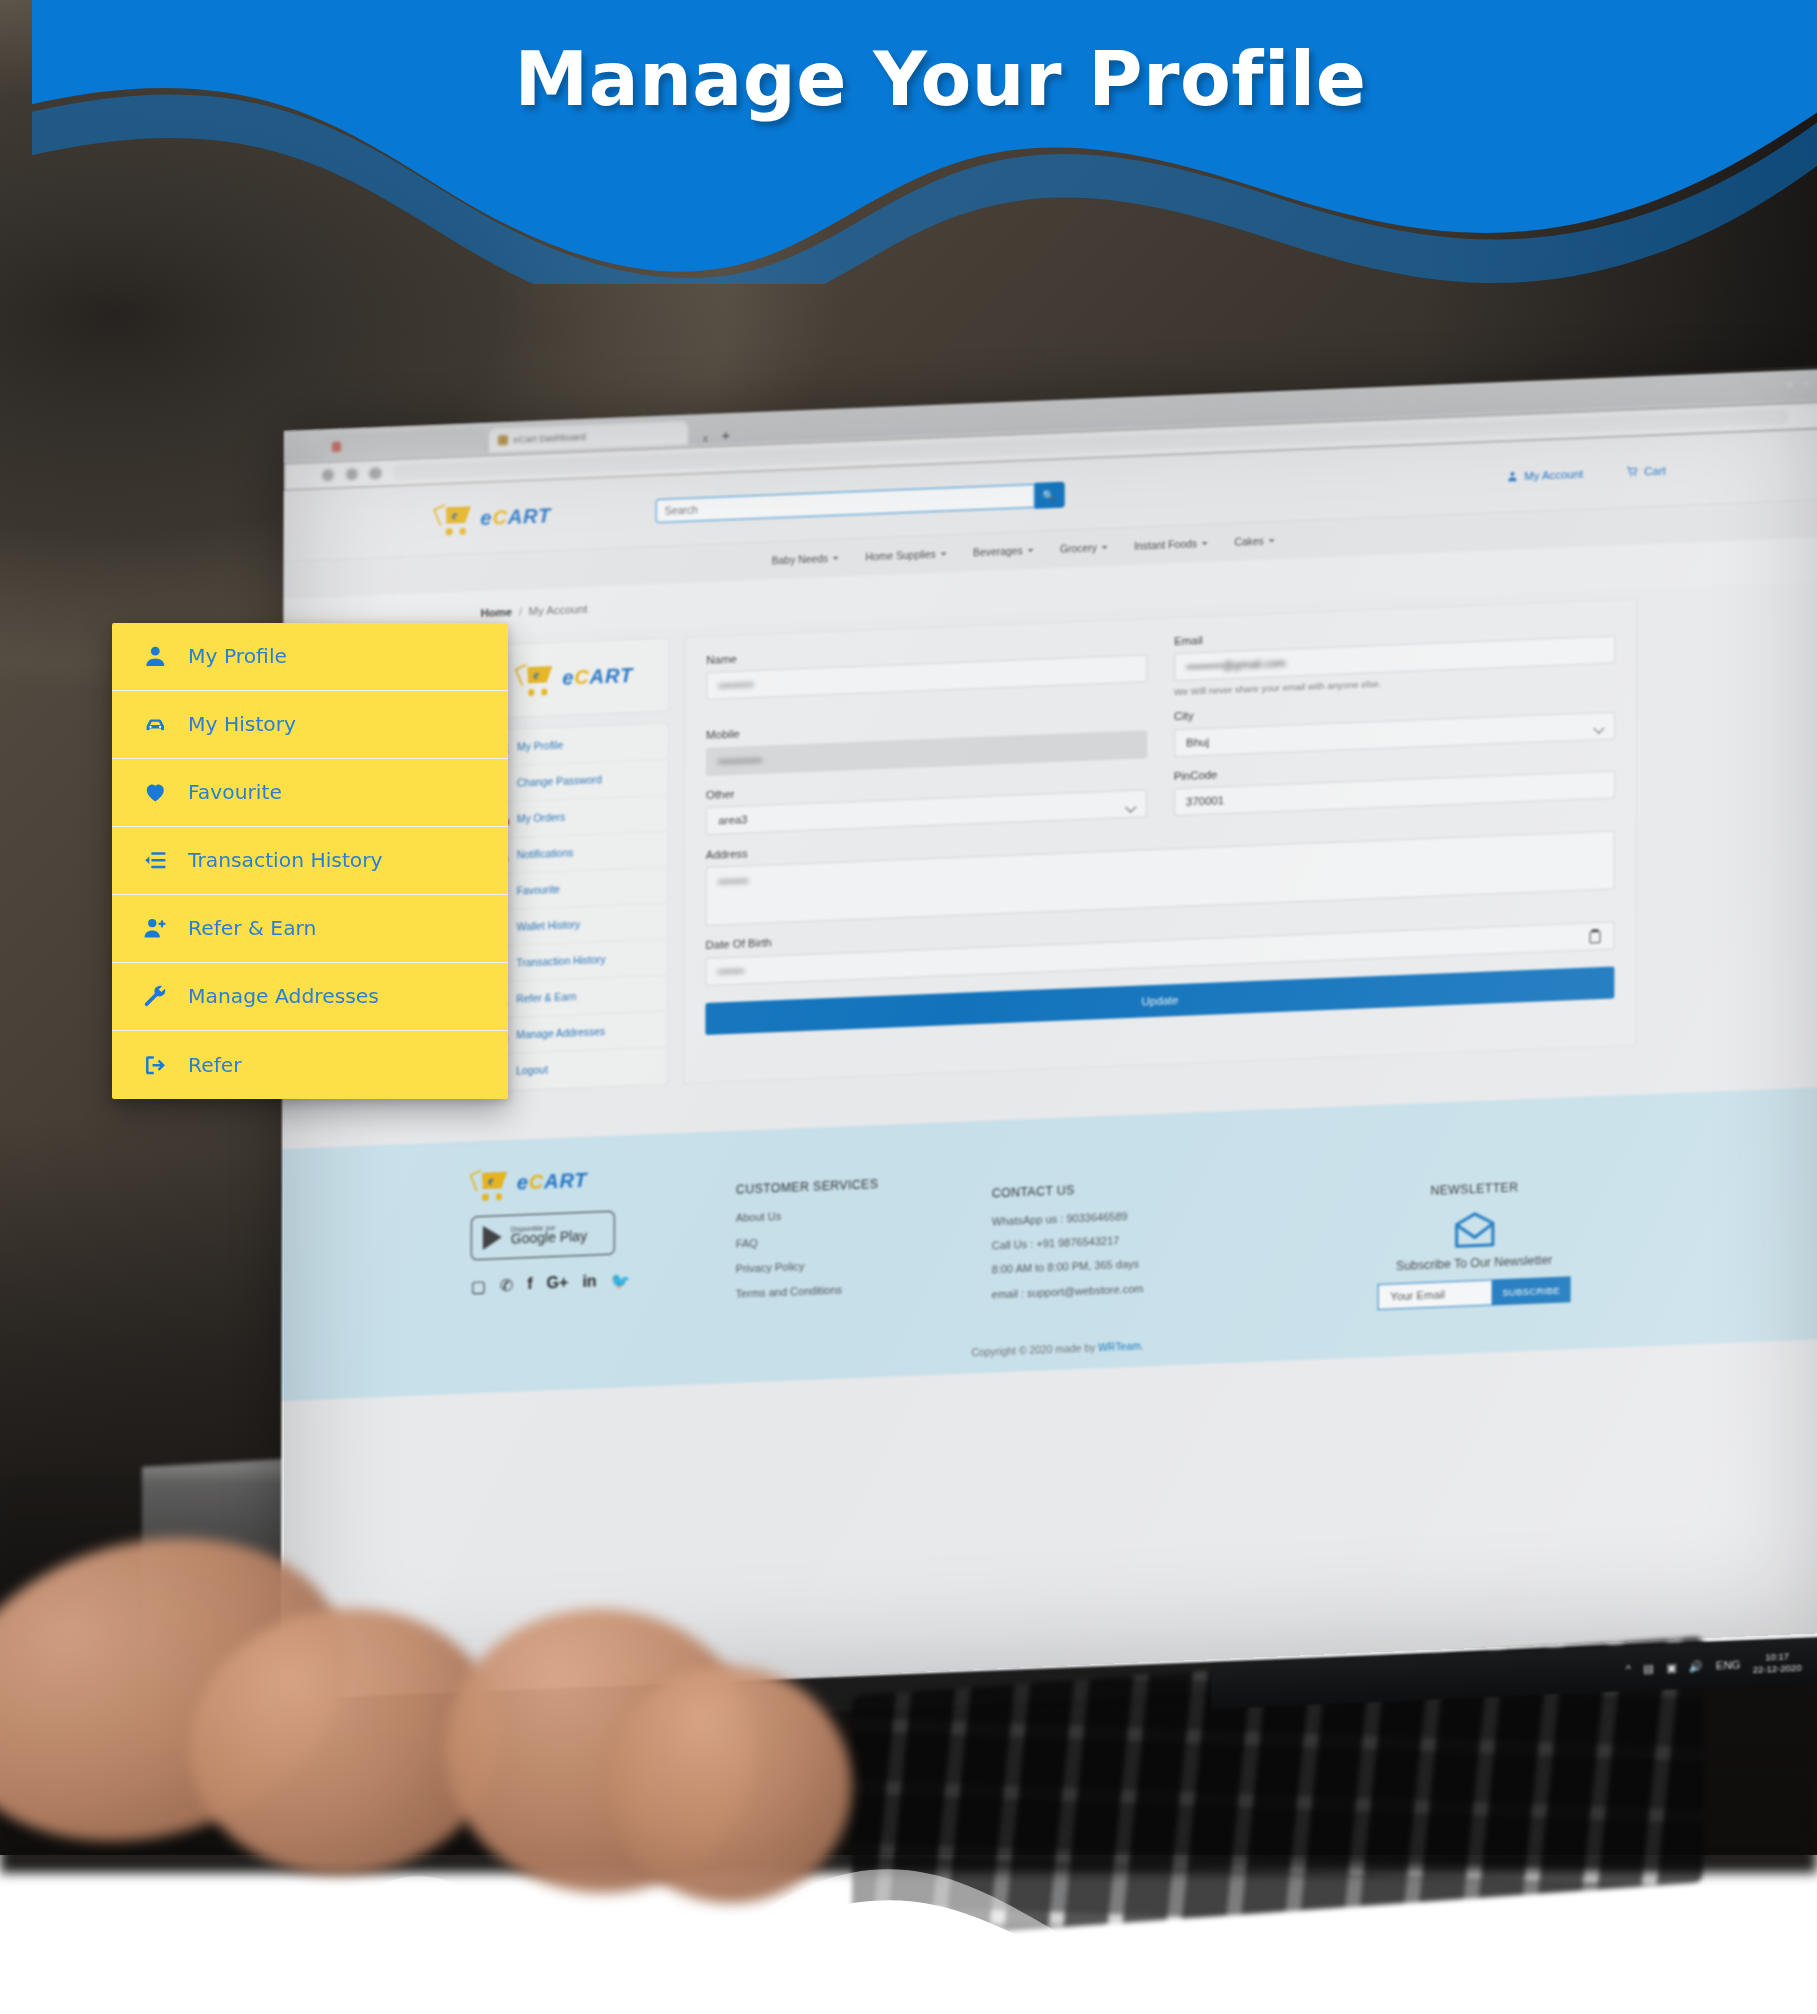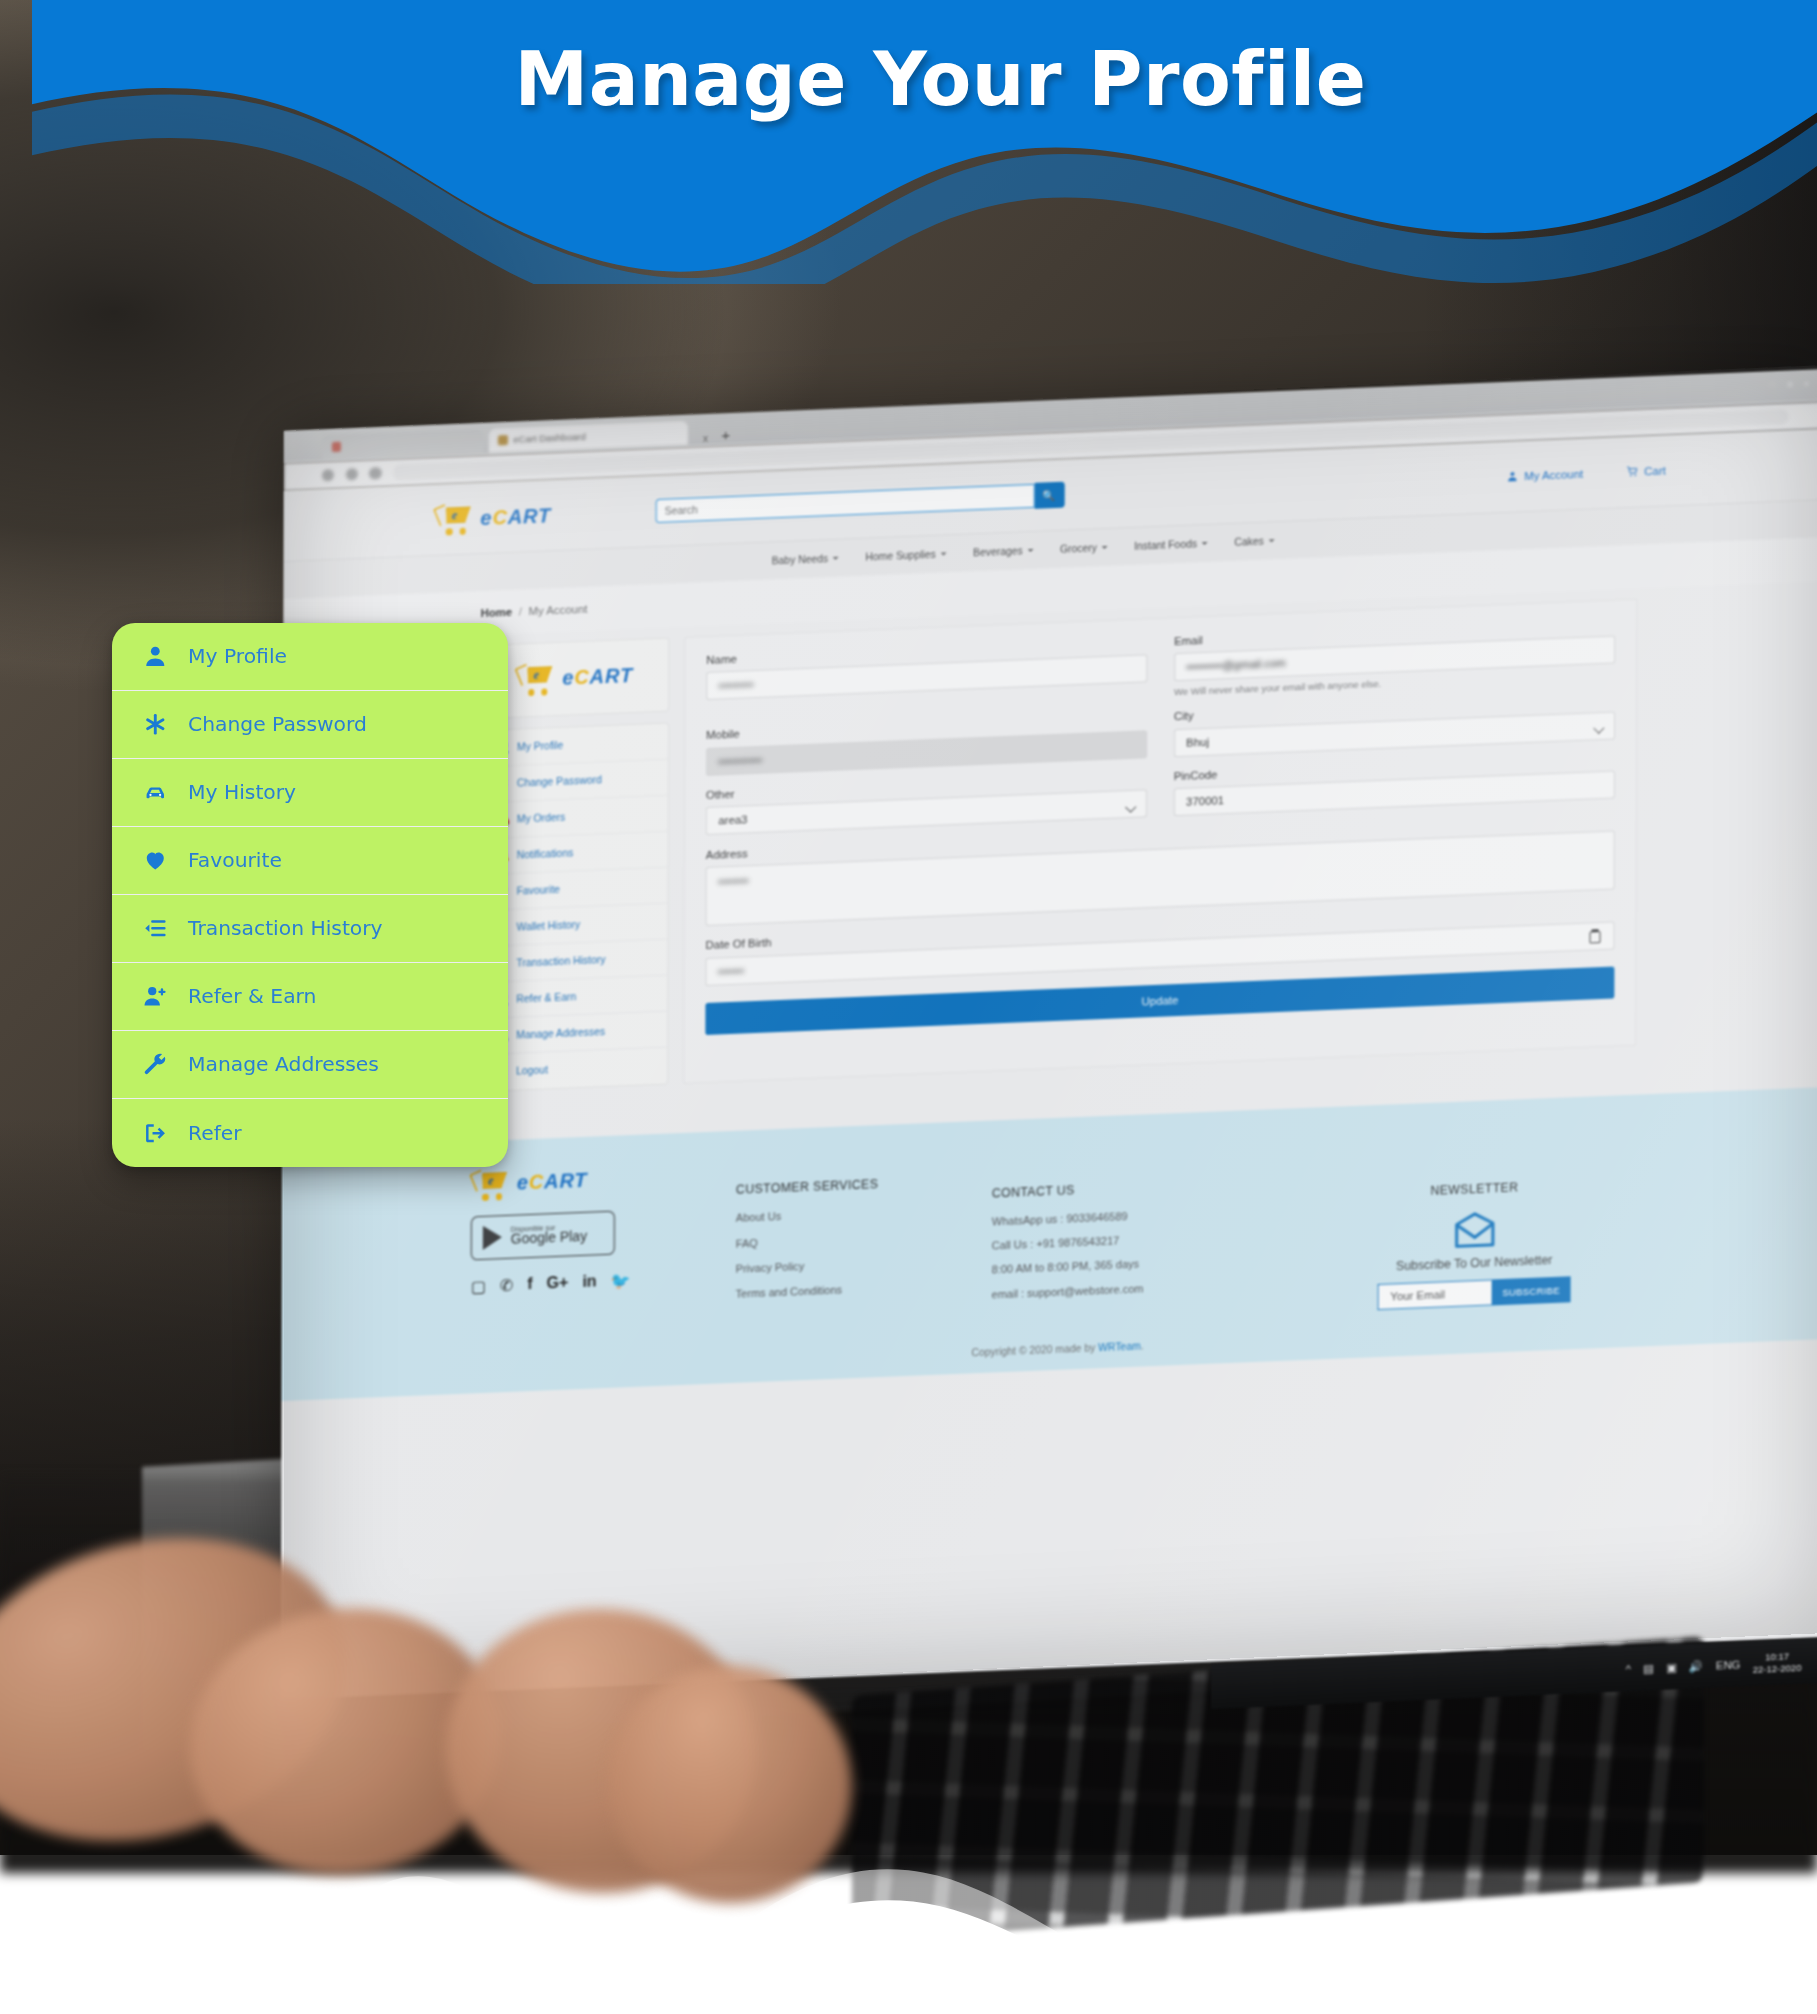--- a/index.html
+++ b/index.html
@@ -235,21 +235,21 @@
     font-family:"DejaVu Sans", sans-serif;
   }
 
   
   .botwave { position:absolute; left:0; bottom:0; width:1817px; height:312px; pointer-events:none; }
   .botwave svg { display:block; width:1817px; height:312px; }
 
   
   .menucard {
     position:absolute; left: 112px; top: 623px; width: 396px;
-    background:#bef264; border-radius: 23px;
+    background:#fde047; border-radius: 2px;
     box-shadow: 0 13.2px 32px rgba(0,0,0,.30), 0 2.8px 9.5px rgba(0,0,0,.18);
     overflow:hidden;
   }
   .mi {
     height: 68px; display:flex; align-items:center; gap: 17px; padding-left: 31px;
     border-bottom: 0.9px solid #eceef0;
     font-size: 20.3px; color:#2a7fd4; font-family:"DejaVu Sans", sans-serif;
   }
   .mi:last-child { border-bottom: none; }
   .mi .mico { width: 28px; display:flex; align-items:center; justify-content:flex-start; color:#1a7ad4; flex:none; }
@@ -601,30 +601,20 @@
           <svg viewBox="0 0 24 24">
             <circle cx="12" cy="7" r="4.3"></circle>
             <path d="M3.2 21.5c0-4.6 3.9-7.3 8.8-7.3s8.8 2.7 8.8 7.3z"></path>
           </svg>
         </span>
       <span class="mlabel">My Profile</span>
     </div>
     <div class="mi">
       <span class="mico">
           <svg viewBox="0 0 24 24">
-            <rect x="10.6" y="2" width="2.8" height="20" rx="1.2"></rect>
-            <rect x="10.6" y="2" width="2.8" height="20" rx="1.2" transform="rotate(60 12 12)"></rect>
-            <rect x="10.6" y="2" width="2.8" height="20" rx="1.2" transform="rotate(120 12 12)"></rect>
-          </svg>
-        </span>
-      <span class="mlabel">Change Password</span>
-    </div>
-    <div class="mi">
-      <span class="mico">
-          <svg viewBox="0 0 24 24">
             <path d="M3.5 14.5c0-1 .4-1.9 1-2.6l1.6-3.2C6.5 7.9 7.4 7.3 8.4 7.3h7.2c1 0 1.9.6 2.3 1.4l1.6 3.2c.6.7 1 1.6 1 2.6v2.4c0 .5-.4.9-.9.9h-1.1c-.5 0-.9-.4-.9-.9v-.8H6.4v.8c0 .5-.4.9-.9.9H4.4c-.5 0-.9-.4-.9-.9zM7 12.6h10l-1.2-2.6c-.1-.3-.4-.4-.7-.4H8.9c-.3 0-.6.2-.7.4z"></path>
             <circle cx="7.3" cy="14.6" r="1.1" fill="#fff"></circle>
             <circle cx="16.7" cy="14.6" r="1.1" fill="#fff"></circle>
           </svg>
         </span>
       <span class="mlabel">My History</span>
     </div>
     <div class="mi">
       <span class="mico">
           <svg viewBox="0 0 24 24">

